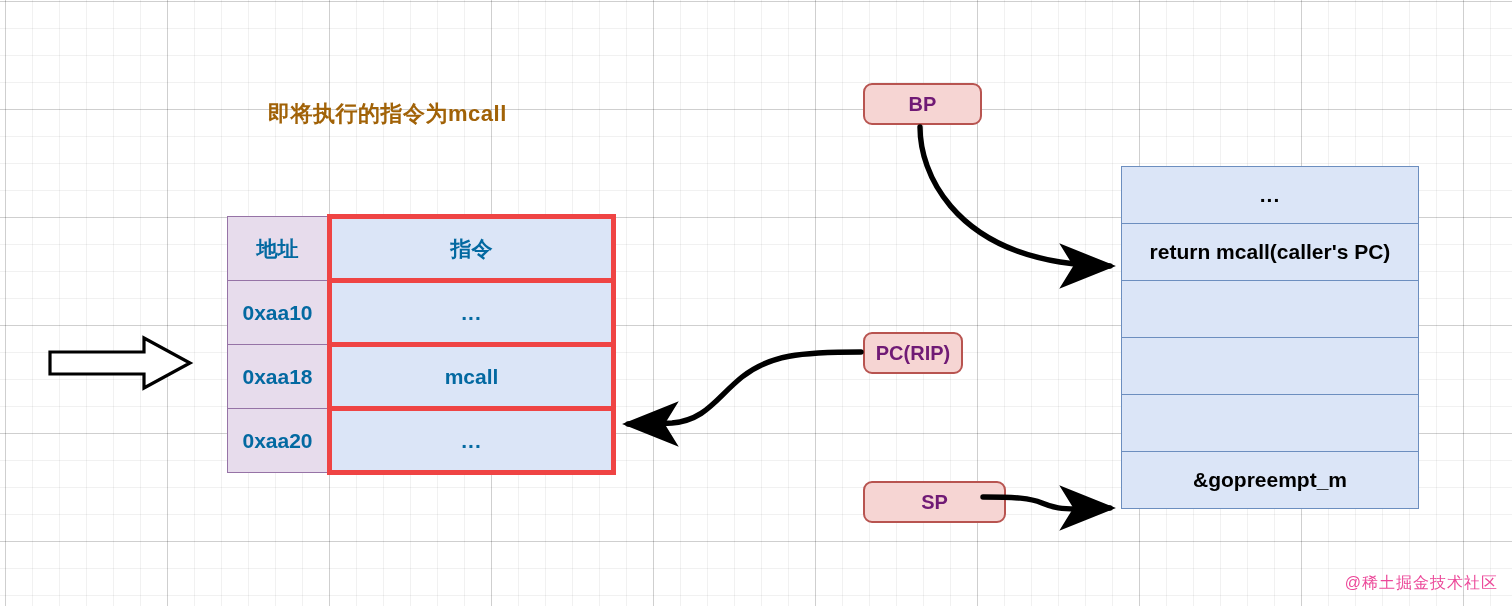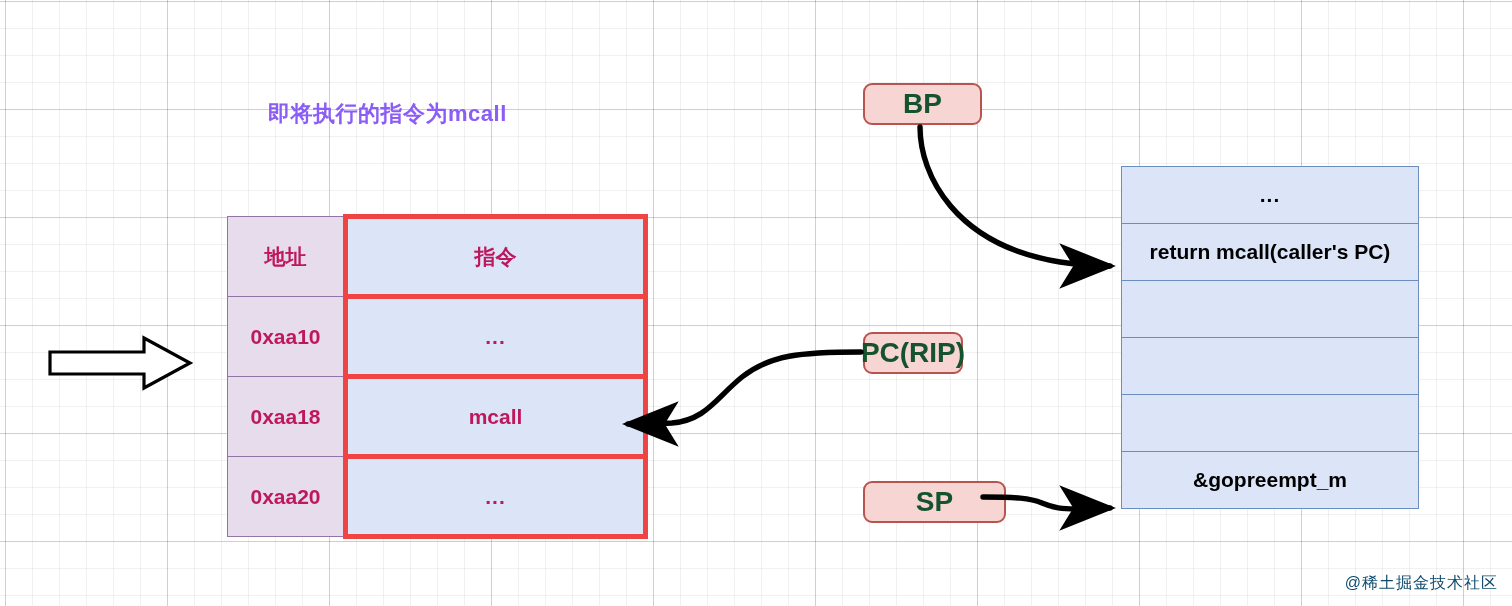--- a/index.html
+++ b/index.html
@@ -42,42 +42,42 @@
     z-index: 2;
   }
 
   
   #title {
     position: absolute;
     left: 268px;
     top: 99px;
     font-size: 22px;
     font-weight: bold;
-    color: #8b5cf6;
+    color: #a16207;
     white-space: nowrap;
     letter-spacing: 0.5px;
   }
 
   
   #instr-table {
     position: absolute;
     left: 227px;
     top: 214px;
     width: 378px;
     border-collapse: collapse;
     table-layout: fixed;
   }
   #instr-table td {
     height: 59px;
-    padding: 8px;
+    padding: 0;
     text-align: center;
     vertical-align: middle;
     font-size: 21px;
     font-weight: bold;
-    color: #be185d;
+    color: #0369a1;
     white-space: nowrap;
   }
   #instr-table td.addr-cell {
     width: 99px;
     background: #e7dcec;
     border: 1px solid #9673a6;
   }
   #instr-table td.instr-cell {
     width: 279px;
     background: #dbe5f7;
@@ -114,36 +114,36 @@
   
   .reg-box {
     position: absolute;
     box-sizing: border-box;
     background: #f6d5d3;
     border: 2px solid #b85450;
     border-radius: 9px;
     display: flex;
     align-items: center;
     justify-content: center;
-    font-size: 28px;
-    font-weight: bold;
-    color: #14532d;
+    font-size: 20px;
+    font-weight: bold;
+    color: #701a75;
     white-space: nowrap;
   }
   #reg-bp  { left: 863px; top: 83px;  width: 119px; height: 42px; }
   #reg-pc  { left: 863px; top: 332px; width: 100px; height: 42px; }
   #reg-sp  { left: 863px; top: 481px; width: 143px; height: 42px; }
 
   
   #watermark {
     position: absolute;
     right: 14px;
     bottom: 12px;
     font-size: 16px;
-    color: #0c4a6e;
+    color: #ec4899;
     white-space: nowrap;
     z-index: 3;
     letter-spacing: 1px;
   }
 </style>
 </head>
 <body>
 
 <div id="grid-bg"></div>
 

